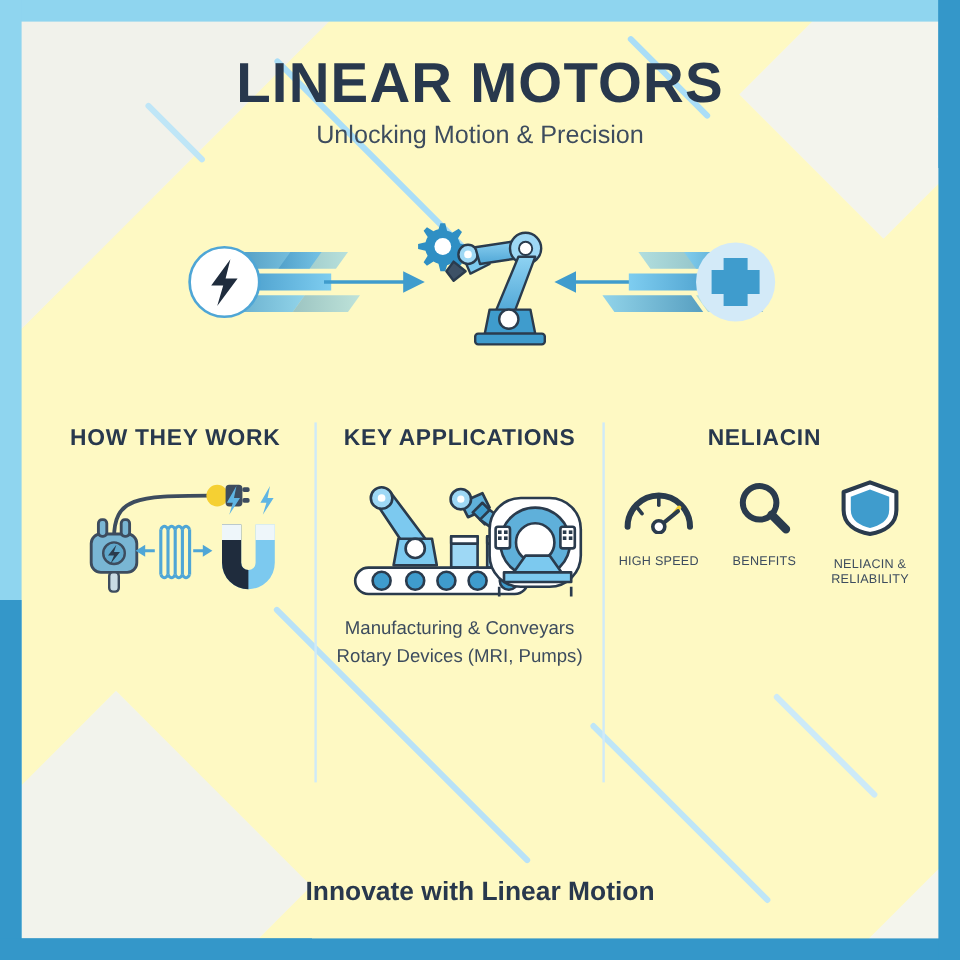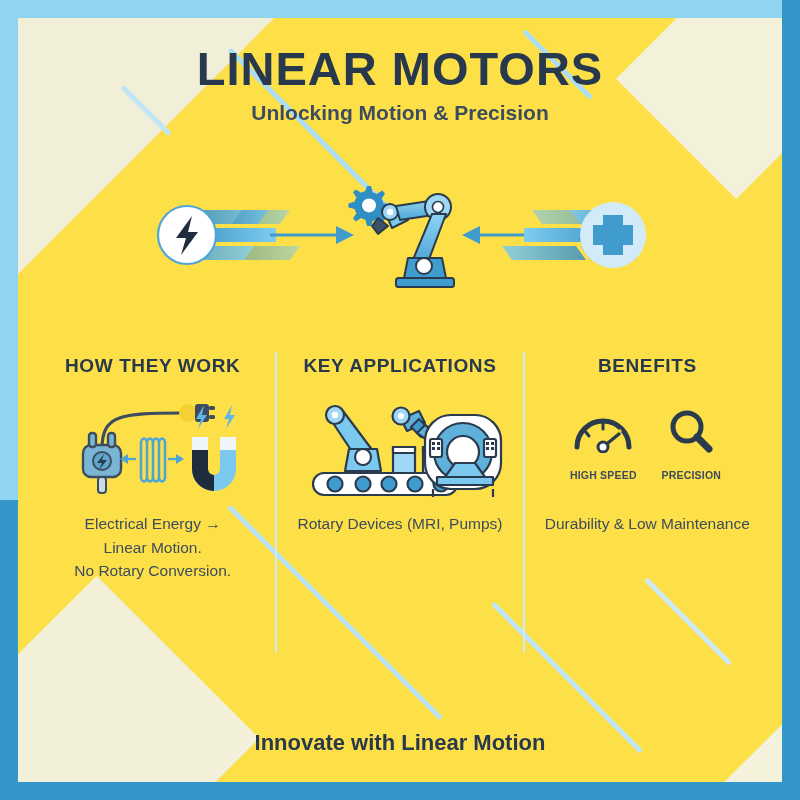--- a/index.html
+++ b/index.html
@@ -3,21 +3,21 @@
 <meta charset="utf-8">
 <style>
   * { margin:0; padding:0; box-sizing:border-box; }
   html,body{
     width:800px; height:800px; overflow:hidden;
     font-family:"Liberation Sans", sans-serif;
     background:#ffffff;
   }
   .poster{
     position:relative; width:800px; height:800px;
-    background:#fde047; overflow:hidden;
+    background:#fef9c3; overflow:hidden;
   }
 
   
   .frame-tl{
     position:absolute; left:0; top:0; width:800px; height:800px;
     border-left:18px solid #8fd5ef;
     border-top:18px solid #8fd5ef;
     pointer-events:none;
   }
   .frame-br{
@@ -81,21 +81,21 @@
   .stripe-br1{ right:128px; bottom:120px; width:210px; transform:rotate(45deg); background:#bfe6f7;}
   .stripe-br2{ right:52px; bottom:176px; width:120px; transform:rotate(45deg); background:#cdeaf8;}
 
   
   .header{ position:absolute; left:0; top:44px; width:800px; text-align:center; }
   .title{
     font-size:47px; font-weight:bold; color:#28384d;
     letter-spacing:1px; line-height:1.06;
   }
   .subtitle{
-    margin-top:7px; font-size:21px; color:#3d4c5e; font-weight:700;
+    margin-top:7px; font-size:21px; color:#3d4c5e; font-weight:400;
   }
 
   
   .hero{ position:absolute; left:150px; top:178px; width:500px; height:112px; }
 
   
   .columns{
     position:absolute; left:30px; top:352px; width:740px; height:300px;
     display:flex;
   }
@@ -114,21 +114,21 @@
   }
   .col-body{
     text-align:center; font-size:15.5px; color:#3d4c5e; line-height:1.52;
   }
   .col-body div{ white-space:nowrap; }
 
   
   .benefit-row{ display:flex; gap:14px; align-items:flex-start; justify-content:center; }
   .benefit{ width:74px; text-align:center; }
   .benefit-label{
-    margin-top:12px; font-size:10.5px; font-weight:bold;
+    margin-top:12px; font-size:10.5px; font-weight:normal;
     color:#3d4c5e; letter-spacing:.2px; line-height:1.25;
   }
 
   
   .footer{
     position:absolute; left:0; top:730px; width:800px; text-align:center;
     font-size:22px; font-weight:bold; color:#28384d;
   }
 </style>
 </head>
@@ -274,25 +274,20 @@
           </g>
 
           <path d="M130 44 L130 76 a22 22 0 0 0 44 0 L174 44 L158 44 L158 76 a6 6 0 0 1 -12 0 L146 44 Z" fill="#7cc9ef"></path>
           <path d="M130 44 L130 76 a22 22 0 0 0 22 22 L152 82 a6 6 0 0 1 -6 -6 L146 44 Z" fill="#1f2c3d"></path>
           <rect x="130" y="44" width="16" height="13" fill="#eef6fa"></rect>
           <rect x="158" y="44" width="16" height="13" fill="#eef6fa"></rect>
 
           <path d="M142 12 L134 26 L139 26 L136 36 L145 22 L140 22 Z" fill="#5fb5e3"></path>
           <path d="M170 12 L162 26 L167 26 L164 36 L173 22 L168 22 Z" fill="#5fb5e3"></path>
         </svg>
-      </div>
-      <div class="col-body">
-        <div>Electrical Energy →</div>
-        <div>Linear Motion.</div>
-        <div>No Rotary Conversion.</div>
       </div>
     </div>
 
     <div class="col">
       <div class="col-title">KEY APPLICATIONS</div>
       <div class="col-icons">
         <svg width="222" height="112" viewBox="0 0 222 112">
 
           <g stroke="#2a3b4d" stroke-width="2.2" stroke-linejoin="round">
             <path d="M112 30 L130 22 L136 34 L118 42 Z" fill="#5fb0da"></path>
@@ -335,50 +330,58 @@
             <rect x="143" y="58" width="3" height="3"></rect>
               <rect x="148" y="58" width="3" height="3"></rect>
             <rect x="197" y="53" width="3" height="3"></rect>
               <rect x="202" y="53" width="3" height="3"></rect>
             <rect x="197" y="58" width="3" height="3"></rect>
               <rect x="202" y="58" width="3" height="3"></rect>
           </g>
         </svg>
       </div>
       <div class="col-body">
+        <div>Manufacturing &amp; Conveyars</div>
         <div>Rotary Devices (MRI, Pumps)</div>
       </div>
     </div>
 
     <div class="col">
-      <div class="col-title">BENEFITS</div>
+      <div class="col-title">NELIACIN</div>
       <div class="col-icons">
         <div class="benefit-row">
           <div class="benefit">
             <svg width="64" height="46" viewBox="0 0 64 46">
               <path d="M6 40 A26 26 0 0 1 58 40" fill="none" stroke="#2a3b4d" stroke-width="5" stroke-linecap="round"></path>
               <line x1="14" y1="24" x2="18" y2="29" stroke="#2a3b4d" stroke-width="3" stroke-linecap="round"></line>
               <line x1="32" y1="16" x2="32" y2="22" stroke="#2a3b4d" stroke-width="3" stroke-linecap="round"></line>
               <line x1="49" y1="24" x2="45" y2="29" stroke="#f5d033" stroke-width="3.4" stroke-linecap="round"></line>
               <line x1="32" y1="40" x2="48" y2="27" stroke="#2a3b4d" stroke-width="3.4" stroke-linecap="round"></line>
               <circle cx="32" cy="40" r="5" fill="#ffffff" stroke="#2a3b4d" stroke-width="3"></circle>
             </svg>
             <div class="benefit-label">HIGH SPEED</div>
           </div>
           <div class="benefit">
             <svg width="56" height="46" viewBox="0 0 56 46">
               <circle cx="24" cy="20" r="14" fill="none" stroke="#2a3b4d" stroke-width="5"></circle>
               <line x1="34" y1="30" x2="46" y2="42" stroke="#2a3b4d" stroke-width="7" stroke-linecap="round"></line>
             </svg>
-            <div class="benefit-label">PRECISION</div>
+            <div class="benefit-label">BENEFITS</div>
+          </div>
+          <div class="benefit">
+            <svg width="52" height="48" viewBox="0 0 52 48">
+              <path d="M26 3 L48 11 L48 26 C48 38 38 44 26 46 C14 44 4 38 4 26 L4 11 Z" fill="#ffffff" stroke="#2a3b4d" stroke-width="3.4" stroke-linejoin="round"></path>
+              <path d="M26 9 L42 15 L42 26 C42 35 34 39 26 41 C18 39 10 35 10 26 L10 15 Z" fill="#3f9ccd"></path>
+            </svg>
+            <div class="benefit-label" style="white-space:pre-line">NELIACIN &amp;
+RELIABILITY</div>
           </div>
         </div>
       </div>
       <div class="col-body">
-        <div>Durability &amp; Low Maintenance</div>
       </div>
     </div>
   </div>
 
   <div class="footer">Innovate with Linear Motion</div>
 
   <div class="frame-tl"></div>
   <div class="frame-br"></div>
   <div class="corner-tr"></div>
   <div class="corner-bl"></div>

